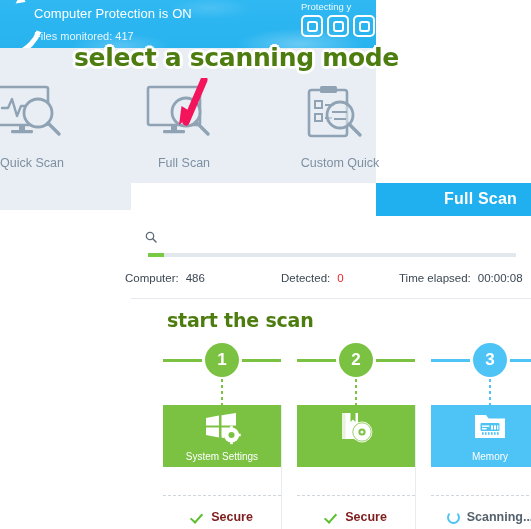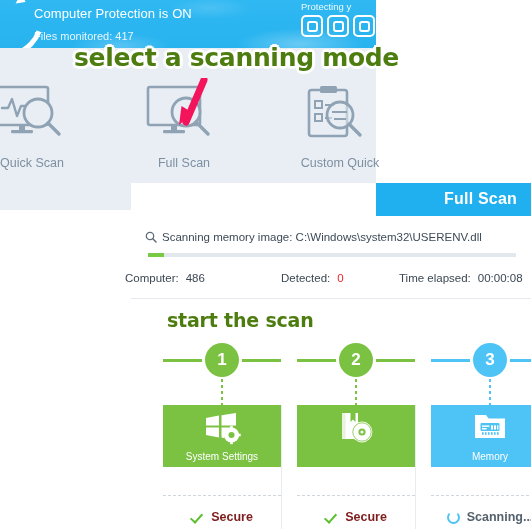--- a/index.html
+++ b/index.html
@@ -287,21 +287,21 @@
   <div class="fs-bar">
     <div class="t">Full Scan</div>
   </div>
 
   <div class="scanline">
     <span class="mag">
       <svg width="12" height="12" viewBox="0 0 12 12">
         <circle cx="5" cy="5" r="3.7" fill="none" stroke="#5d6d7b" stroke-width="1.3"></circle>
         <line x1="7.8" y1="7.8" x2="11" y2="11" stroke="#5d6d7b" stroke-width="1.5" stroke-linecap="round"></line>
       </svg>
-    </span><span>Scanning memory image: C:\Windows\system32\USERENV.dll</span>
+    </span>
   </div>
 
   <div class="pbar">
     <i></i>
   </div>
 
   <div class="stats">
     <div class="stat" id="stat-scanned">
       <b>Computer:</b><span class="v">486</span>
     </div>

